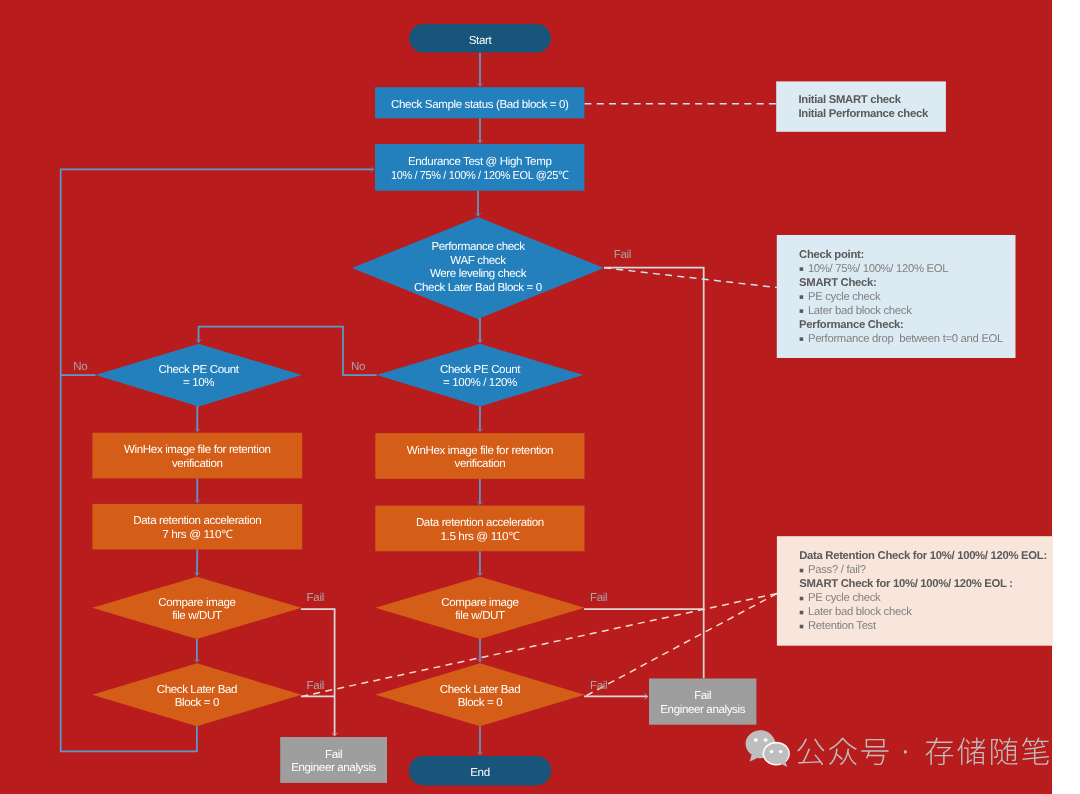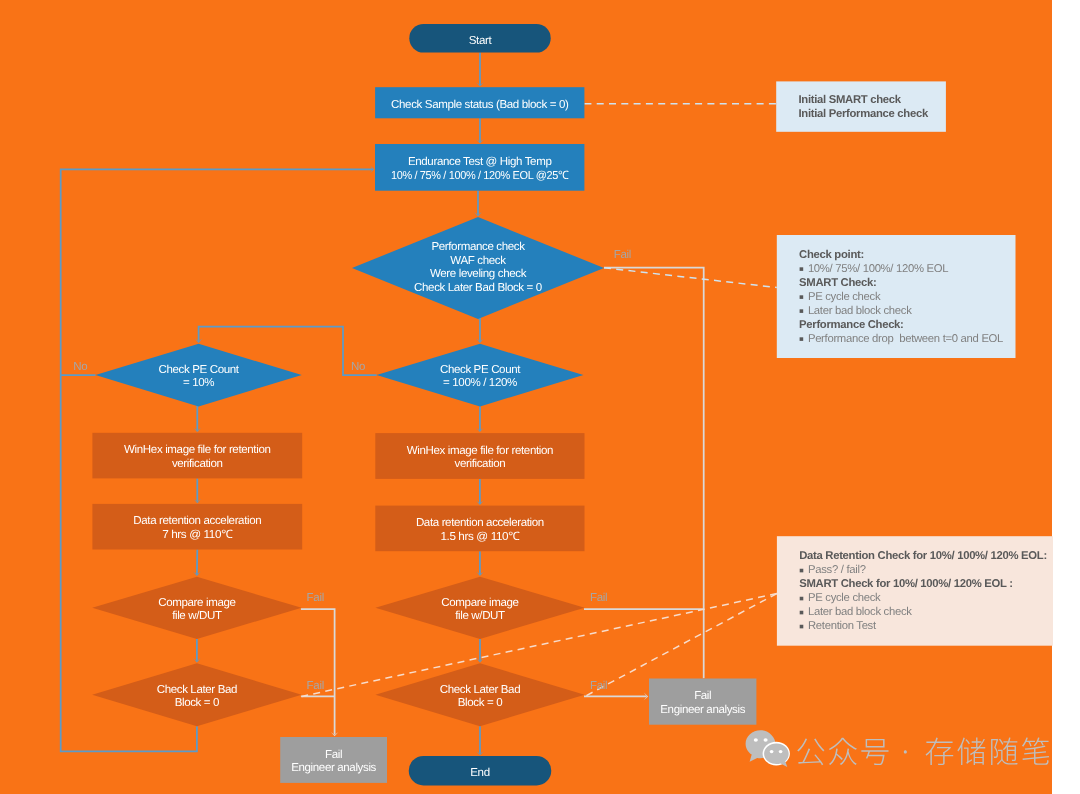--- a/index.html
+++ b/index.html
@@ -1,19 +1,19 @@
 <!DOCTYPE html>
 <html><head>
 <meta charset="utf-8">
 <title>Endurance &amp; Data Retention Test Flow</title>
 <style>
   html,body{margin:0;padding:0;background:#ffffff;}
   body{width:1080px;height:794px;overflow:hidden;font-family:"Liberation Sans",sans-serif;
        -webkit-font-smoothing:antialiased;text-rendering:geometricPrecision;}
-  #page{position:relative;width:1052px;height:794px;background:#f97316;}
+  #page{position:relative;width:1052px;height:794px;background:#b91c1c;}
   #flow{position:absolute;left:0;top:0;width:1080px;height:794px;
         transform:translateZ(0);}
   text{font-family:"Liberation Sans",sans-serif;-webkit-font-smoothing:antialiased;}
   .nt{fill:#ffffff;font-size:11.55px;letter-spacing:-0.37px;text-anchor:middle;}
   .el{fill:#a6a6a6;font-size:11.5px;letter-spacing:-0.3px;text-anchor:start;}
   .cb{fill:#595959;font-size:11.3px;letter-spacing:-0.3px;font-weight:bold;}
   .cn{fill:#808080;font-size:11.3px;letter-spacing:-0.3px;}
 </style>
 </head>
 <body>

